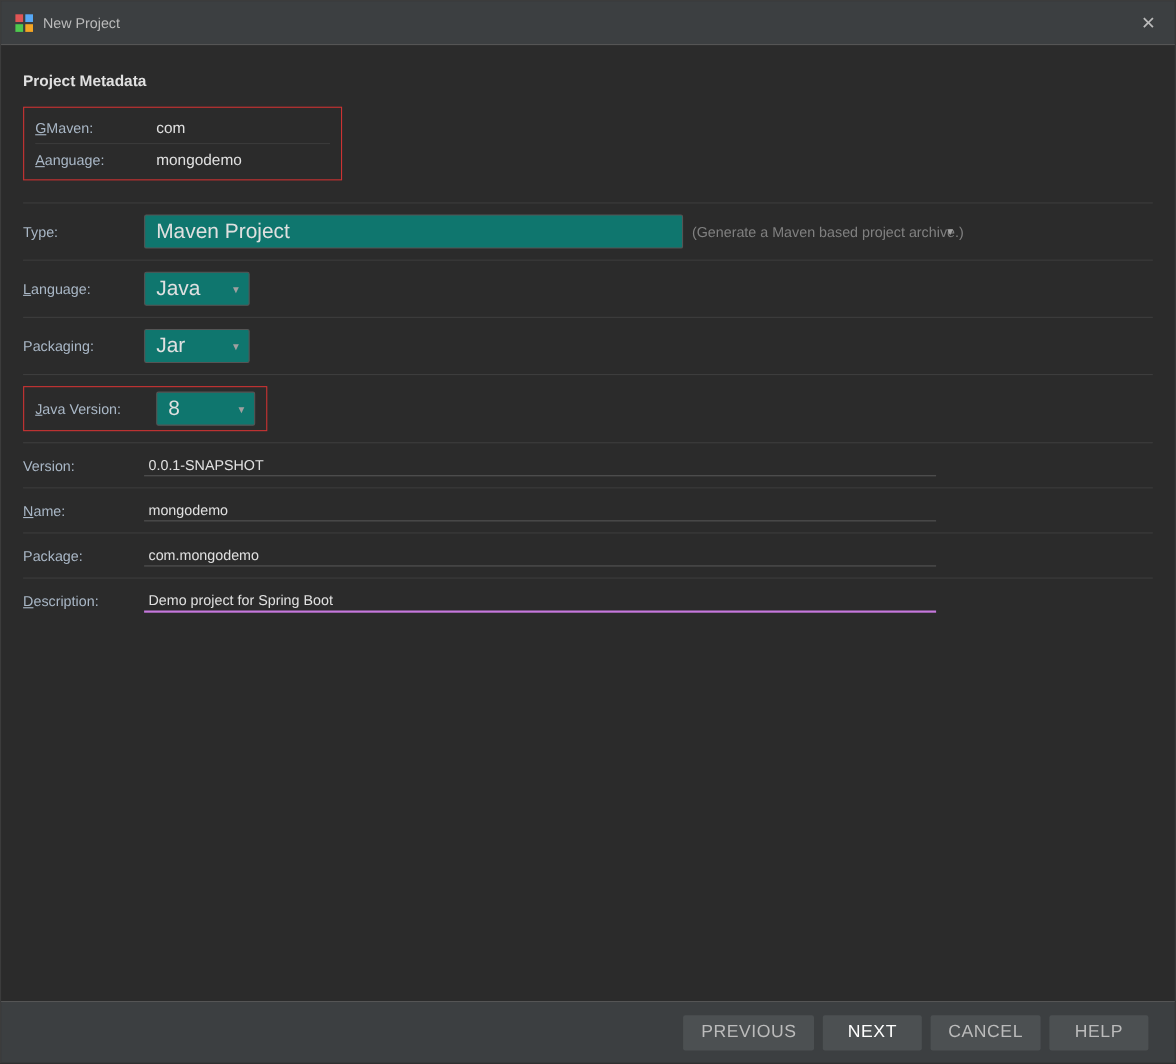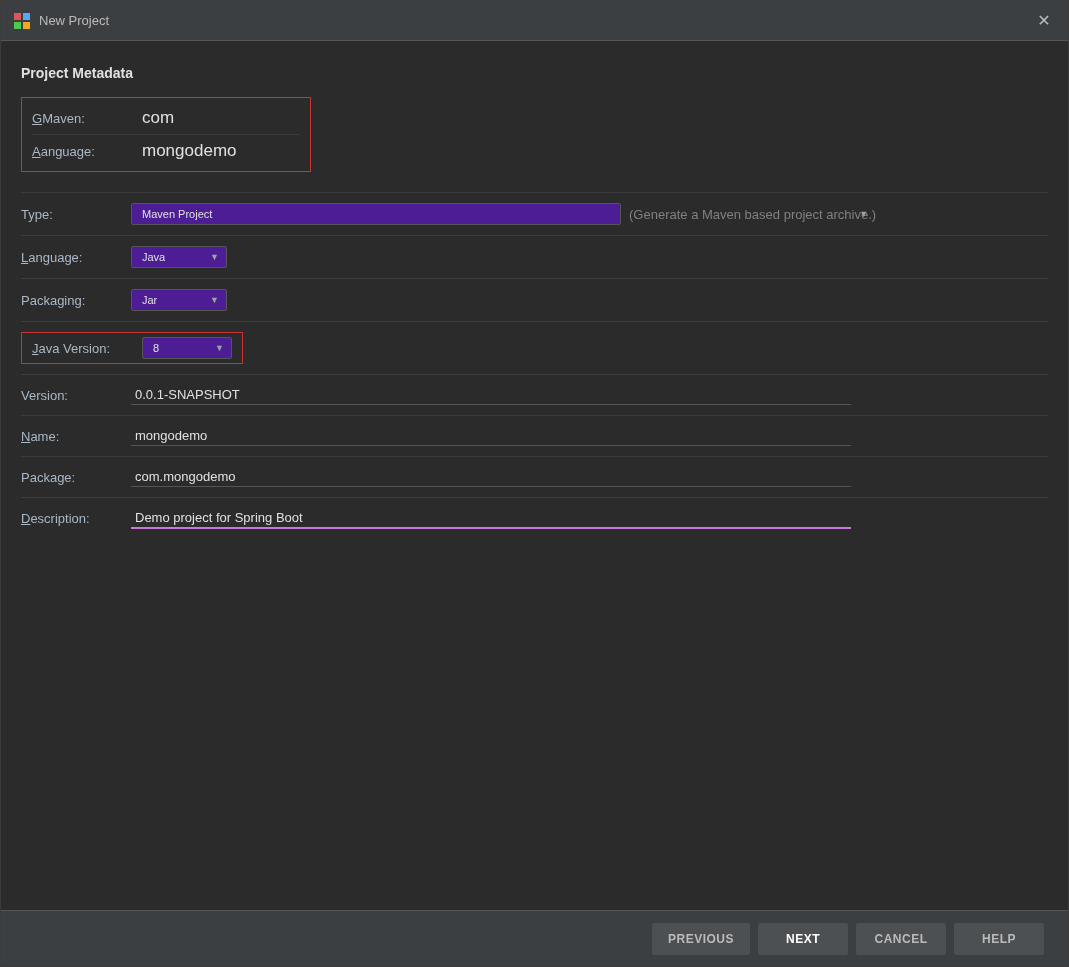--- a/index.html
+++ b/index.html
@@ -95,43 +95,43 @@
       width: 110px;
       flex-shrink: 0;
     }
 
     .field-label .underline {
       text-decoration: underline;
     }
 
     .field-value {
       color: #e0e0e0;
-      font-size: 17px;
+      font-size: 14px;
     }
 
     .field-input {
       background: transparent;
       border: none;
       border-bottom: 1px solid #555;
       color: #e0e0e0;
       font-size: 13px;
       padding: 2px 4px;
       width: 720px;
       outline: none;
     }
 
     .field-input-magenta {
       border-bottom: 2px solid #c678dd;
     }
 
     .dropdown-select {
-      background: #4c1d95;
+      background: #0f766e;
       border: 1px solid #555;
       color: #e0e0e0;
-      font-size: 11px;
+      font-size: 19px;
       padding: 4px 28px 4px 10px;
       appearance: none;
       -webkit-appearance: none;
       cursor: pointer;
       border-radius: 2px;
       outline: none;
       position: relative;
     }
 
     .select-wrapper {
@@ -188,22 +188,22 @@
       gap: 8px;
       flex-shrink: 0;
     }
 
     .btn {
       height: 32px;
       min-width: 90px;
       background: #4c5052;
       border: none;
       color: #bbbbbb;
-      font-size: 12px;
-      font-weight: bold;
+      font-size: 16px;
+      font-weight: normal;
       letter-spacing: 0.5px;
       cursor: pointer;
       padding: 0 16px;
       border-radius: 2px;
     }
 
     .btn-primary {
       background: #4c5052;
       color: #ffffff;
     }

